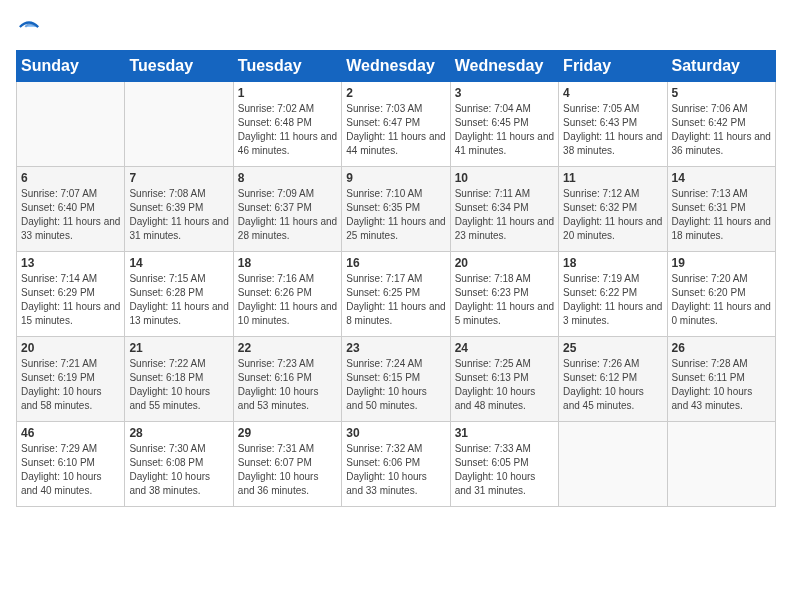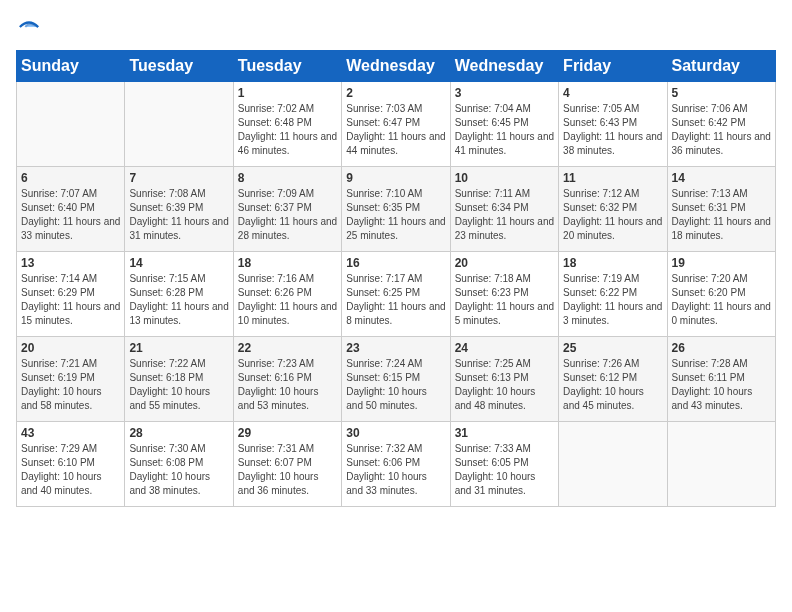--- a/index.html
+++ b/index.html
@@ -234,21 +234,21 @@
           <span class="day-number">25</span>
           <div class="day-info">Sunrise: 7:26 AM<br>Sunset: 6:12 PM<br>Daylight: 10 hours and 45 minutes.</div>
         </td>
         <td>
           <span class="day-number">26</span>
           <div class="day-info">Sunrise: 7:28 AM<br>Sunset: 6:11 PM<br>Daylight: 10 hours and 43 minutes.</div>
         </td>
       </tr>
       <tr>
         <td>
-          <span class="day-number">43</span>
+          <span class="day-number">46</span>
           <div class="day-info">Sunrise: 7:29 AM<br>Sunset: 6:10 PM<br>Daylight: 10 hours and 40 minutes.</div>
         </td>
         <td>
           <span class="day-number">28</span>
           <div class="day-info">Sunrise: 7:30 AM<br>Sunset: 6:08 PM<br>Daylight: 10 hours and 38 minutes.</div>
         </td>
         <td>
           <span class="day-number">29</span>
           <div class="day-info">Sunrise: 7:31 AM<br>Sunset: 6:07 PM<br>Daylight: 10 hours and 36 minutes.</div>
         </td>

